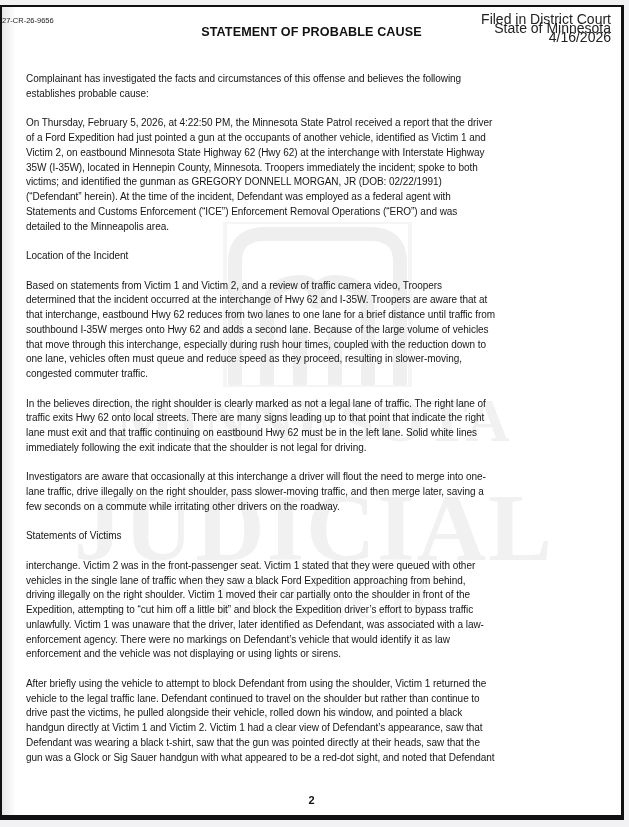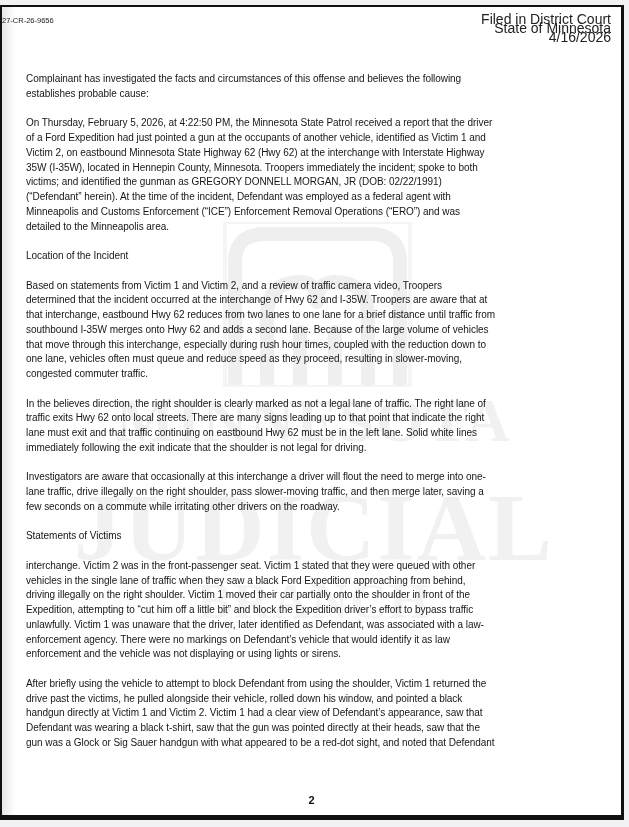--- a/index.html
+++ b/index.html
@@ -80,41 +80,42 @@
       <path d="M95 160 V110 M130 160 V110"></path>
     </g>
     <rect x="20" y="0" width="185" height="165" fill="none" stroke="#f5f5f5" stroke-width="4"></rect>
   </svg>
   <div class="watermark wm-text wm-line1">MINNESOTA</div>
   <div class="watermark wm-text wm-line2">JUDICIAL</div>
   <div class="watermark wm-text wm-line3">BRANCH</div>
 
   <div class="header">
     <div class="case-no">27-CR-26-9656</div>
+    <div class="doc-title">STATEMENT OF PROBABLE CAUSE</div>
     <div class="filed">
       <span class="line">Filed in District Court</span>
       <span class="line">State of Minnesota</span>
       <span class="line">4/16/2026</span>
     </div>
   </div>
 
   <div class="body-text">
     <p class="para">
       <span class="line">Complainant has investigated the facts and circumstances of this offense and believes the following</span>
       <span class="line">establishes probable cause:</span>
     </p>
 
     <p class="para">
       <span class="line">On Thursday, February 5, 2026, at 4:22:50 PM, the Minnesota State Patrol received a report that the driver</span>
       <span class="line">of a Ford Expedition had just pointed a gun at the occupants of another vehicle, identified as Victim 1 and</span>
       <span class="line">Victim 2, on eastbound Minnesota State Highway 62 (Hwy 62) at the interchange with Interstate Highway</span>
       <span class="line">35W (I-35W), located in Hennepin County, Minnesota. Troopers immediately the incident; spoke to both</span>
       <span class="line">victims; and identified the gunman as GREGORY DONNELL MORGAN, JR (DOB: 02/22/1991)</span>
       <span class="line">(“Defendant” herein). At the time of the incident, Defendant was employed as a federal agent with</span>
-      <span class="line">Minneapolis and Customs Enforcement (“ICE”) Enforcement Removal Operations (“ERO”) and was</span>
+      <span class="line">Statements and Customs Enforcement (“ICE”) Enforcement Removal Operations (“ERO”) and was</span>
       <span class="line">detailed to the Minneapolis area.</span>
     </p>
 
     <p class="heading">Location of the Incident</p>
 
     <p class="para">
       <span class="line">Based on statements from Victim 1 and Victim 2, and a review of traffic camera video, Troopers</span>
       <span class="line">determined that the incident occurred at the interchange of Hwy 62 and I-35W. Troopers are aware that at</span>
       <span class="line">that interchange, eastbound Hwy 62 reduces from two lanes to one lane for a brief distance until traffic from</span>
       <span class="line">southbound I-35W merges onto Hwy 62 and adds a second lane. Because of the large volume of vehicles</span>
@@ -143,20 +144,21 @@
       <span class="line">vehicles in the single lane of traffic when they saw a black Ford Expedition approaching from behind,</span>
       <span class="line">driving illegally on the right shoulder. Victim 1 moved their car partially onto the shoulder in front of the</span>
       <span class="line">Expedition, attempting to “cut him off a little bit” and block the Expedition driver’s effort to bypass traffic</span>
       <span class="line">unlawfully. Victim 1 was unaware that the driver, later identified as Defendant, was associated with a law-</span>
       <span class="line">enforcement agency. There were no markings on Defendant’s vehicle that would identify it as law</span>
       <span class="line">enforcement and the vehicle was not displaying or using lights or sirens.</span>
     </p>
 
     <p class="para">
       <span class="line">After briefly using the vehicle to attempt to block Defendant from using the shoulder, Victim 1 returned the</span>
+      <span class="line">vehicle to the legal traffic lane. Defendant continued to travel on the shoulder but rather than continue to</span>
       <span class="line">drive past the victims, he pulled alongside their vehicle, rolled down his window, and pointed a black</span>
       <span class="line">handgun directly at Victim 1 and Victim 2. Victim 1 had a clear view of Defendant’s appearance, saw that</span>
       <span class="line">Defendant was wearing a black t-shirt, saw that the gun was pointed directly at their heads, saw that the</span>
       <span class="line">gun was a Glock or Sig Sauer handgun with what appeared to be a red-dot sight, and noted that Defendant</span>
     </p>
   </div>
 
   <div class="page-number">2</div>
 </div>
 

